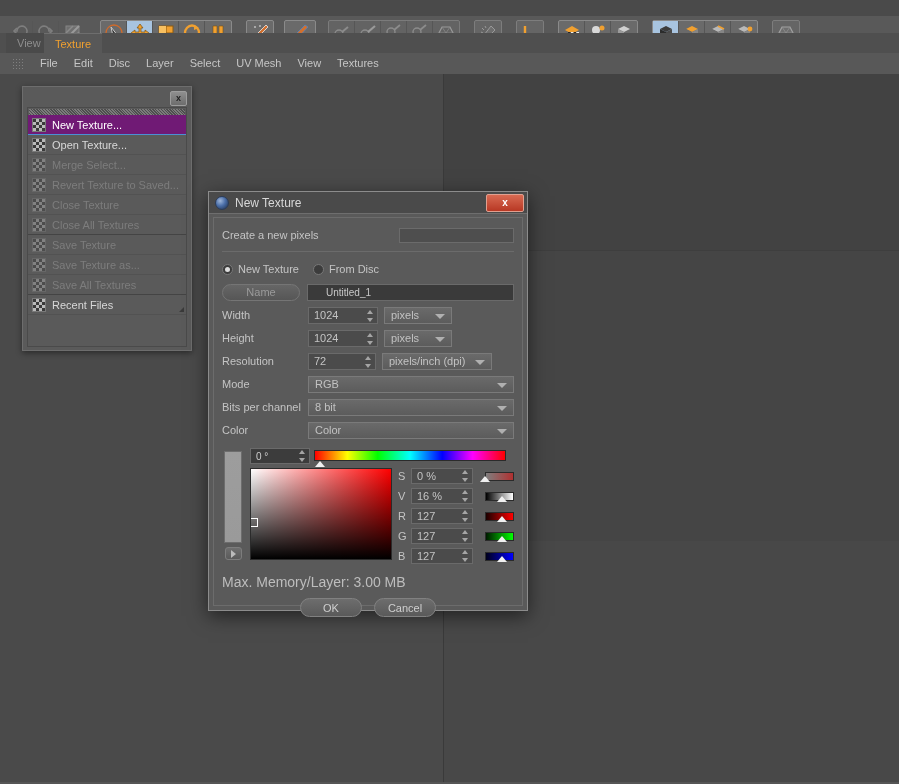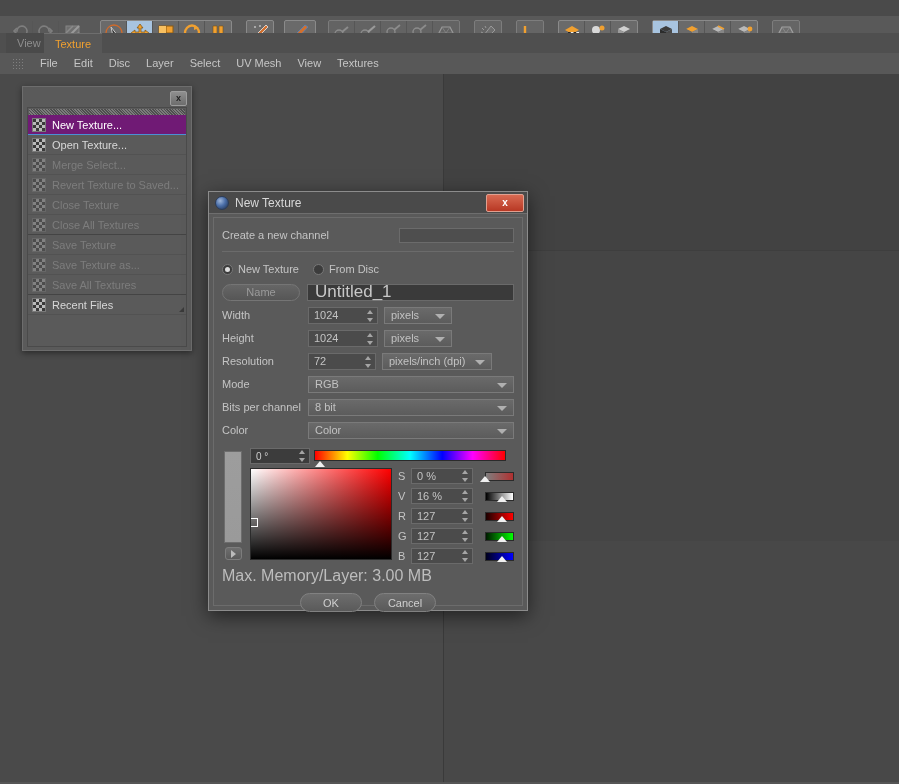--- a/index.html
+++ b/index.html
@@ -211,22 +211,22 @@
   .btnlbl{
     width:78px;height:17px;flex:0 0 78px;
     background:linear-gradient(#666,#565656);
     border:1px solid #757575;border-radius:9px;box-sizing:border-box;
     display:flex;align-items:center;justify-content:center;
     font-size:11px;color:#9a9a9a;
   }
   .txtfield{
     height:17px;background:#3a3a3a;
     border:1px solid #6a6a6a;box-sizing:border-box;
-    display:flex;align-items:center;padding-left:7px;
-    font-size:17px;color:#c8c8c8;
+    display:flex;align-items:center;padding-left:18px;
+    font-size:10px;color:#c8c8c8;
   }
   .numfield{
     height:17px;background:#4b4b4b;
     border:1px solid #6a6a6a;box-sizing:border-box;
     display:flex;align-items:center;padding-left:5px;
     font-size:11px;color:#c4c4c4;position:relative;
   }
   .spin{
     position:absolute;right:3px;top:2px;width:7px;height:12px;
     display:flex;flex-direction:column;justify-content:space-between;
@@ -306,21 +306,21 @@
     margin-left:6px;flex:1;height:9px;position:relative;
     border:1px solid #2b2b2b;box-sizing:border-box;
   }
   .ch-mark{
     position:absolute;top:8px;width:0;height:0;
     border-left:5px solid transparent;border-right:5px solid transparent;
     border-bottom:6px solid #f0f0f0;
   }
   .ch-wrap{margin-left:6px;flex:1;position:relative;height:16px;display:flex;align-items:center;}
 
-  #memline{font-size:16px;color:#bdbdbd;margin-top:7px;}
+  #memline{font-size:14px;color:#bdbdbd;margin-top:14px;}
   #dlg-buttons{display:flex;justify-content:center;gap:12px;margin-top:8px;}
   .dbtn{
     width:62px;height:19px;
     background:linear-gradient(#6d6d6d,#5a5a5a);
     border:1px solid #818181;border-radius:10px;box-sizing:border-box;
     display:flex;align-items:center;justify-content:center;
     font-size:11px;color:#cfcfcf;
   }
 </style>
 </head>
@@ -609,21 +609,21 @@
 
   <div id="dlg-title">
     <span id="dlg-icon"></span>
     <span id="dlg-title-text">New Texture</span>
     <span id="dlg-close">x</span>
   </div>
 
   <div id="dlg-body">
 
     <div id="hdr-row">
-      <span class="lbl">Create a new channel</span>
+      <span class="lbl">Create a new pixels</span>
       <span id="hdr-field"></span>
     </div>
     <div class="hr"></div>
 
     <div class="row">
       <span class="radio on"></span>
       <span class="lbl" style="margin-right:14px;">New Texture</span>
       <span class="radio"></span>
       <span class="lbl">From Disc</span>
     </div>

